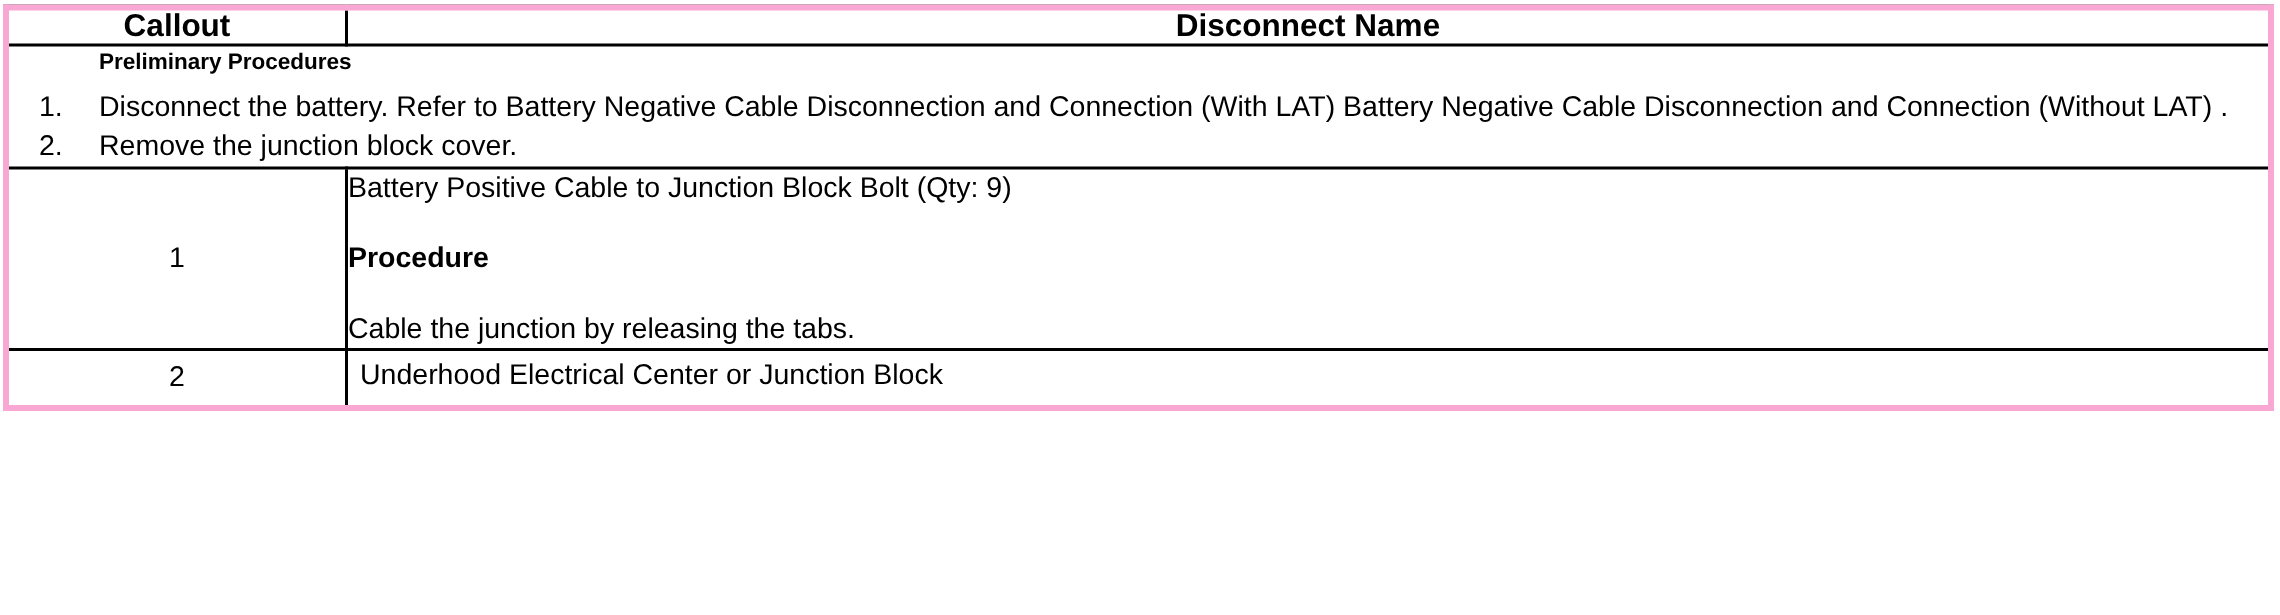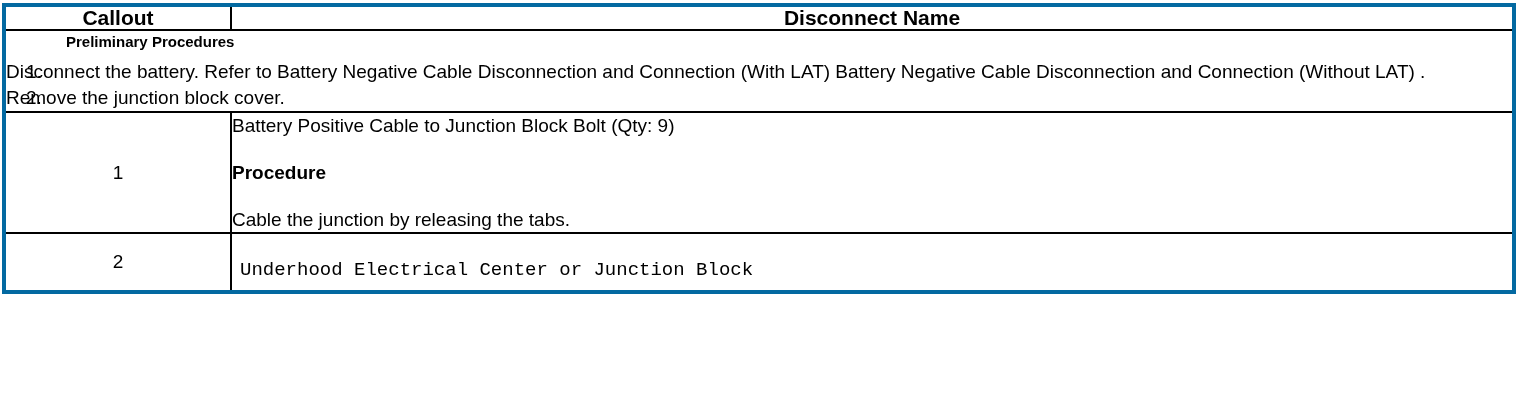--- a/index.html
+++ b/index.html
@@ -22,21 +22,21 @@
     width: 1520px;
     height: 410px;
     box-sizing: border-box;
     padding: 3px 2px 2px 2px;
   }
 
   table.callout-table {
     width: 1514px;
     border-collapse: collapse;
     table-layout: fixed;
-    border: 4px solid #0369a1;
+    border: 4px solid #f9a8d4;
     background: #404040;
   }
 
   col.col-callout { width: 227px; }
   col.col-component { width: 1283px; }
 
   table.callout-table td {
     border: 2px solid #000000;
     vertical-align: top;
     padding: 0;
@@ -68,20 +68,21 @@
     margin: 0;
     padding: 0;
     list-style: none;
     counter-reset: prelim;
   }
   ol.prelim-list > li {
     counter-increment: prelim;
     position: relative;
     font-size: 19px;
     line-height: 25px;
+    padding-left: 60px;
     margin: 0 0 1px 0;
   }
   ol.prelim-list > li::before {
     content: counter(prelim) ".";
     position: absolute;
     left: 20px;
     top: 0;
     width: 28px;
     text-align: left;
     font-size: 19px;
@@ -100,22 +101,21 @@
   }
   .comp-line {
     font-size: 19px;
     line-height: 25px;
     margin: 0 0 22px 0;
   }
   .comp-line.last { margin-bottom: 0; }
   .comp-line.bold { font-weight: bold; }
 
   .row-simple .comp-cell {
-    padding: 24px 8px 7px 8px;
-    font-family: Liberation Mono, monospace;
+    padding: 4px 8px 7px 8px;
   }
   .row-simple .comp-line {
     margin: 0;
   }
 </style>
 </head>
 <body>
 
 <div class="sheet">
 

